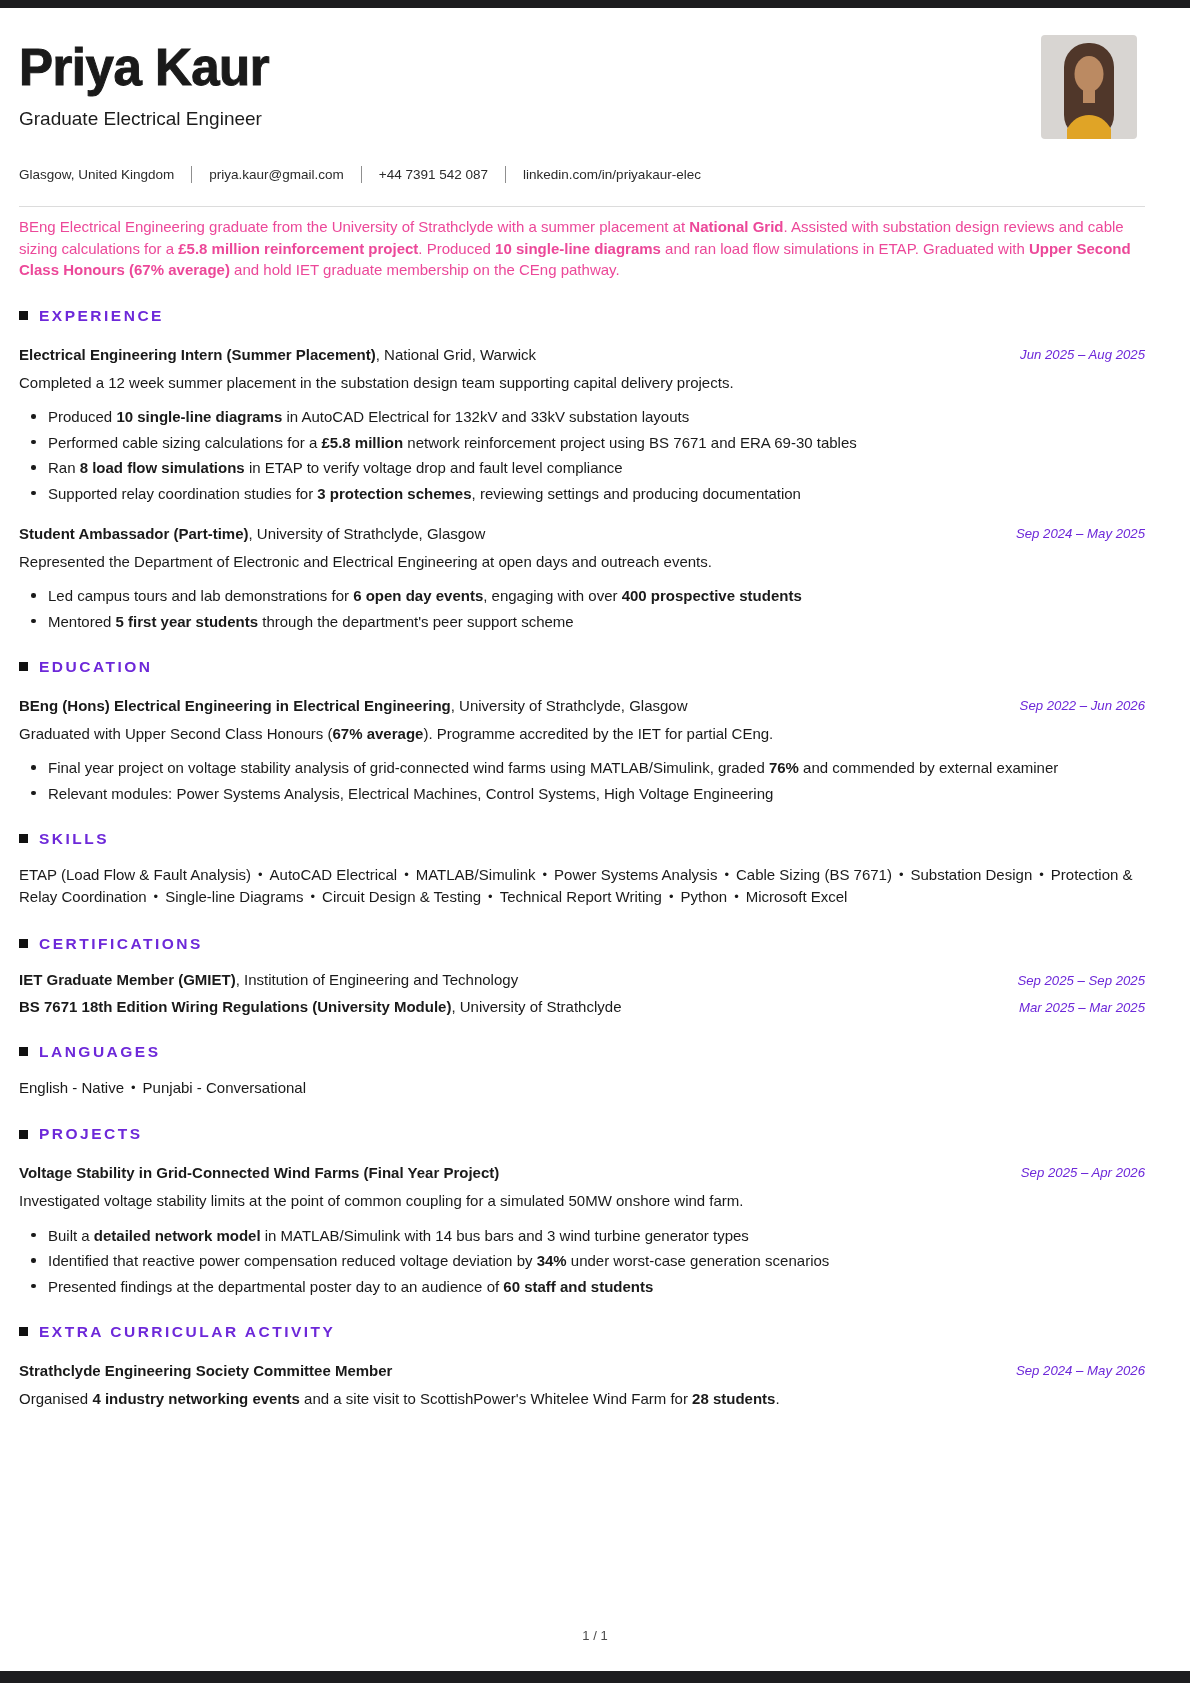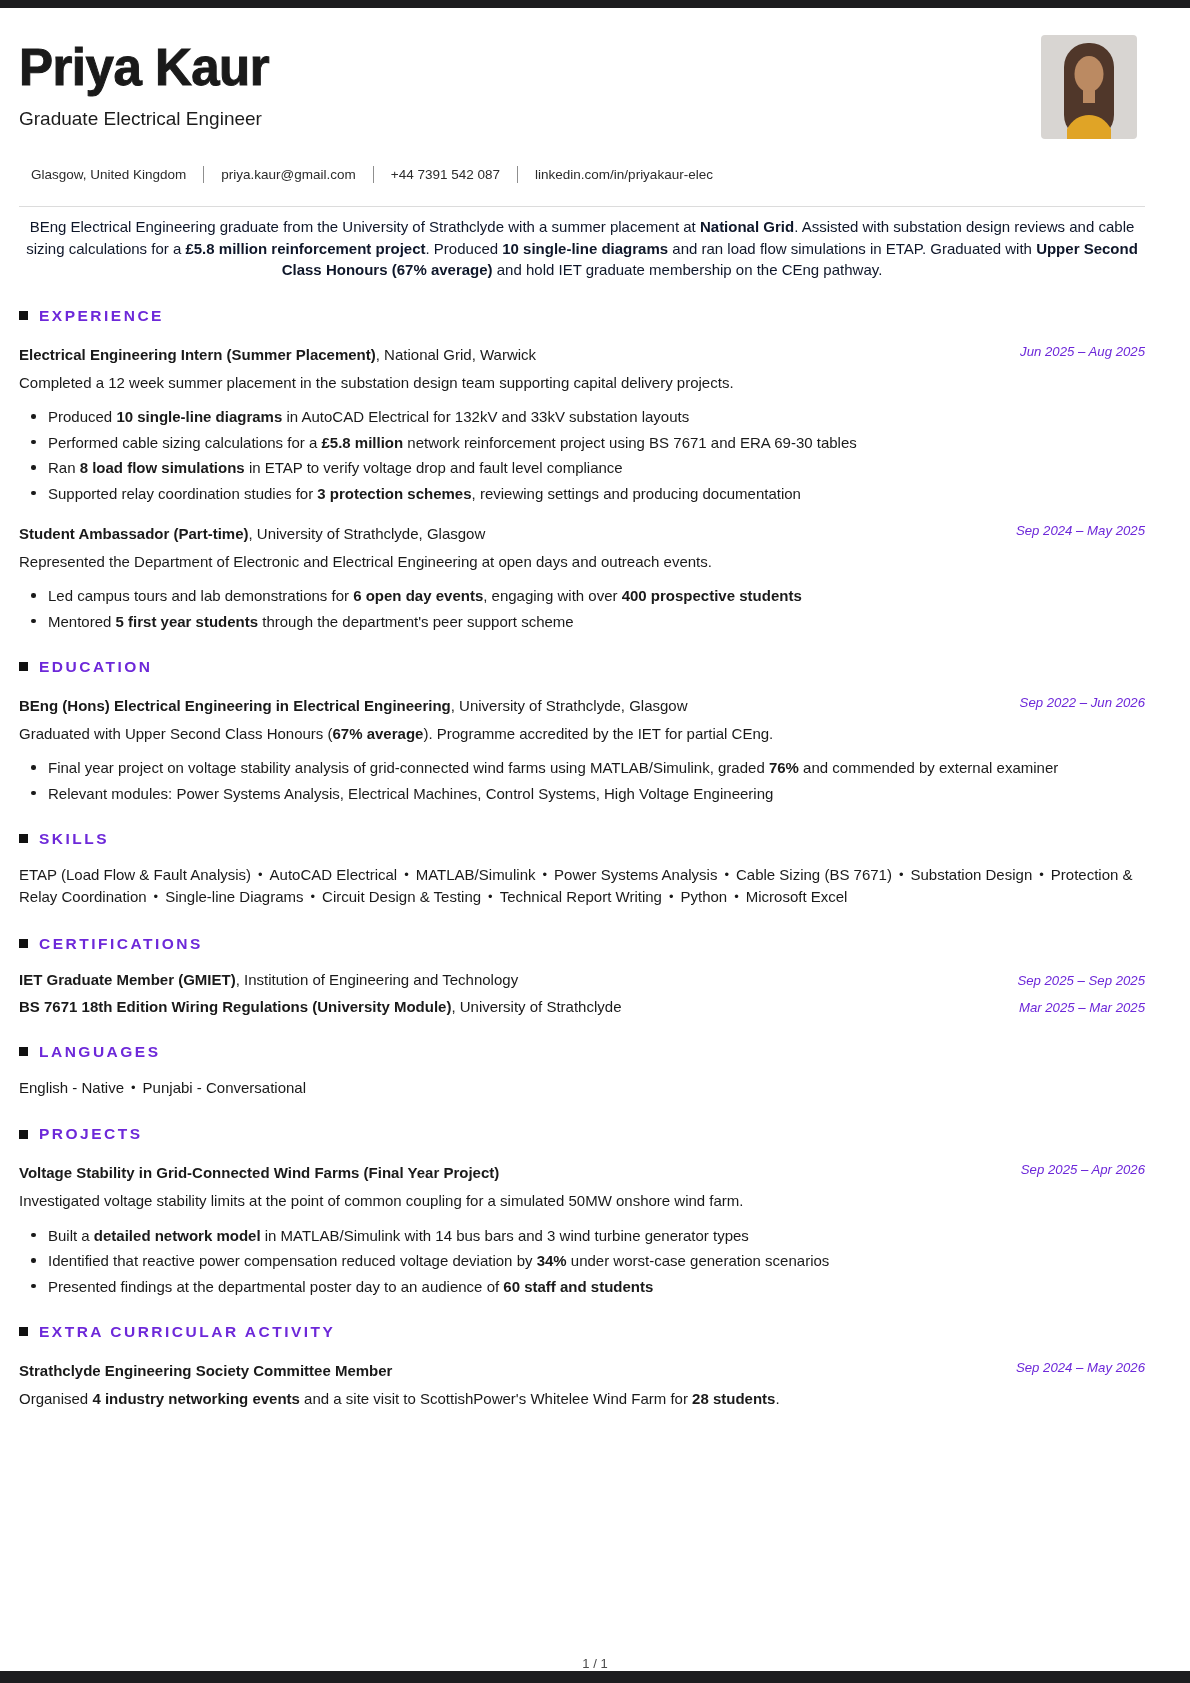--- a/index.html
+++ b/index.html
@@ -18,59 +18,59 @@
   .header-row { display: flex; justify-content: space-between; align-items: flex-start; }
   .name {
     font-size: 51px; font-weight: 900; line-height: 56px; letter-spacing: -0.5px;
     -webkit-text-stroke: 1px #1a1a1a; margin-top: 2px;
   }
   .subtitle { font-size: 19px; margin-top: 12px; color: #1c1c1c; }
   .photo {
     width: 96px; height: 104px; border-radius: 4px; overflow: hidden; flex: none;
     margin: -3px 8px 0 0;
   }
-  .contact-row { display: flex; align-items: center; margin-top: 27px; font-size: 13.5px; color: #2b2b2b; margin-left: 12px; }
+  .contact-row { display: flex; align-items: center; margin-top: 27px; font-size: 13.5px; color: #2b2b2b; }
   .contact-item { white-space: nowrap; }
   .contact-sep { width: 1px; height: 17px; background: #8f8f8f; margin: 0 17px; flex: none; }
   .divider { height: 1px; background: #dcdcdc; margin-top: 23px; }
 
   
-  .summary { margin-top: 9px; font-size: 15px; line-height: 21.5px; color: #0f172a; text-align: center; }
+  .summary { margin-top: 9px; font-size: 15px; line-height: 21.5px; color: #ec4899; }
   .b { font-weight: 700; }
 
   
   .section { margin-top: 26px; }
   .section-heading { display: flex; align-items: center; margin-bottom: 16px; }
   .sq { width: 9px; height: 9px; background: #111; margin-right: 11px; flex: none; }
   .section-title { font-size: 15.5px; font-weight: 700; letter-spacing: 2.5px; color: #6d28d9; }
 
   .entry { margin-top: 19px; }
   .entry:first-of-type { margin-top: 0; }
-  .entry-head { display: flex; justify-content: space-between; align-items: flex-start; }
+  .entry-head { display: flex; justify-content: space-between; align-items: center; }
   .entry-title { font-size: 15px; line-height: 21px; }
   .entry-date { font-size: 13.2px; font-style: italic; color: #6d28d9; white-space: nowrap; margin-left: 24px; }
   .entry-desc { font-size: 15px; line-height: 21.5px; margin-top: 7px; }
 
   ul.bullets { list-style: none; margin-top: 13px; }
   ul.bullets li {
     position: relative; padding-left: 29px; font-size: 15px; line-height: 21px; margin-bottom: 4.5px;
   }
   ul.bullets li::before {
     content: ""; position: absolute; left: 12px; top: 8px;
     width: 4.5px; height: 4.5px; border-radius: 50%; background: #1a1a1a;
   }
 
   .inline-list { font-size: 15px; line-height: 21.5px; }
   .inline-list .dot { display: inline-block; padding: 0 7px; transform: translateY(-1px); font-size: 13px; }
 
   .cert-row { display: flex; justify-content: space-between; align-items: baseline; margin-bottom: 6px; }
   .cert-name { font-size: 15px; line-height: 21px; }
 
   .footer {
-    position: absolute; left: 0; right: 0; bottom: 12px;
+    position: absolute; left: 0; right: 0; bottom: 40px;
     text-align: center; font-size: 13px; color: #4a4a4a;
   }
 </style>
 </head>
 <body>
 
 <div class="frame-bar top"></div>
 
 <div class="content">
 

